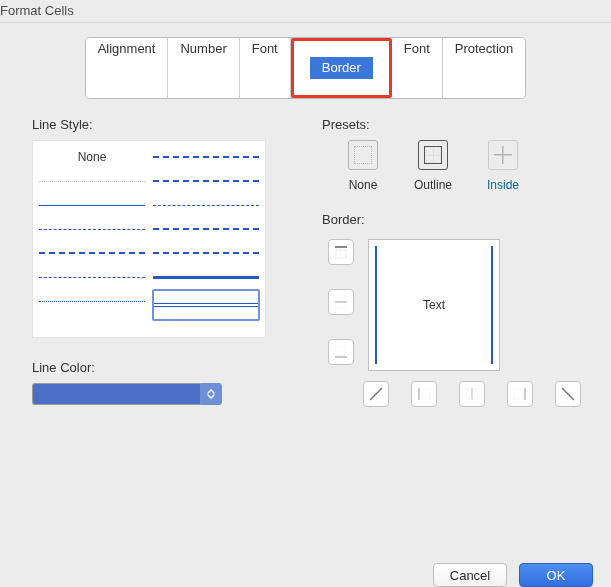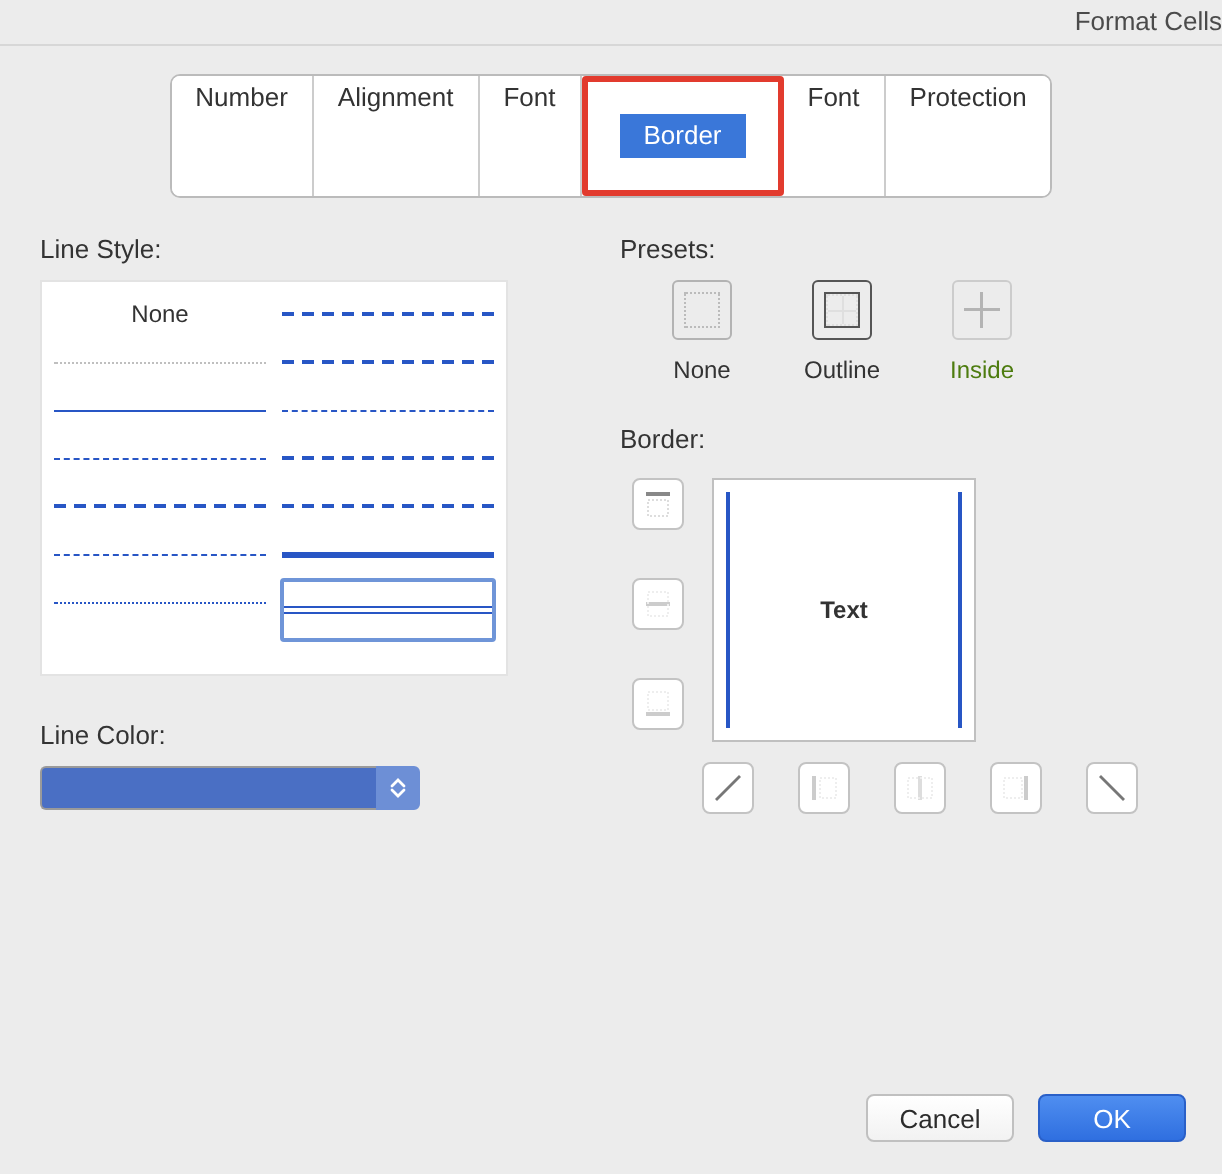--- a/index.html
+++ b/index.html
@@ -1,25 +1,25 @@
 <!DOCTYPE html>
 <html><head>
 <meta charset="utf-8">
 <style>
   html,body{margin:0;padding:0;background:#ececec;font-family:-apple-system,Helvetica,Arial,sans-serif;font-size:13px;color:#2b2b2b}
   .window{width:611px;height:587px;background:#ececec;position:relative}
-  .titlebar{height:22px;line-height:22px;text-align:right;font-size:13px;color:#4b4b4b;border-bottom:1px solid #d7d7d7}
+  .titlebar{height:22px;line-height:22px;text-align:left;font-size:13px;color:#4b4b4b;border-bottom:1px solid #d7d7d7}
   .tabs{display:flex;justify-content:center;margin-top:14px}
   .tabs-inner{display:flex;border:1px solid #bbb;border-radius:5px;overflow:hidden;background:#fff}
   .tab{padding:3px 12px 4px 12px;font-size:13px;color:#333;border-right:1px solid #ccc;cursor:default;background:#fff}
   .tab:last-child{border-right:none}
   .tab.active{background:#3a77d9;color:#fff}
   .highlight-ring{border:3px solid #e23b2e;border-radius:2px;padding:16px;display:inline-block}
   .highlight-ring .tab{border-right:none}
-  .body{display:flex;padding:18px 20px 0 20px}
+  .body{display:flex;padding:18px 20px 0 32px}
   .left{width:260px}
   .right{flex:1;padding-left:30px}
   .section-label{color:#333;margin-bottom:8px}
   .styles-box{background:#fff;border:1px solid #e3e3e3;width:228px;height:190px;padding:4px 2px 2px 2px;position:relative}
   .styles-grid{display:flex;width:100%;height:100%}
   .styles-col{flex:1;display:flex;flex-direction:column}
   .style-cell{height:24px;margin:0 4px;display:flex;align-items:center;justify-content:center;font-size:12px;color:#333;cursor:default}
   .style-cell.sel{border:2px solid #6f95d8;border-radius:2px;height:28px;margin:0 3px}
   .ln{width:100%;height:0}
   .ln.solid{border-top:1px solid #2856c5}
@@ -32,44 +32,44 @@
   .ln.gray{border-top:1px dotted #bfbfbf}
   .color-combo{width:190px;height:22px;display:flex;margin-top:6px}
   .color-swatch{flex:1;background:#4a6fc4;border:1px solid #9a9a9a;border-right:none;border-radius:3px 0 0 3px}
   .color-btn{width:20px;border:1px solid #6d8fd6;border-radius:0 3px 3px 0;background:#6d8fd6;display:flex;align-items:center;justify-content:center}
   .presets-row{display:flex;gap:24px;margin-left:18px;margin-top:4px}
   .preset{display:flex;flex-direction:column;align-items:center;width:46px;cursor:default}
   .preset .ibox{width:30px;height:30px;border:1px solid #b3b3b3;border-radius:3px;display:flex;align-items:center;justify-content:center;box-sizing:border-box}
   .preset .ibox.sel{border:1.5px solid #555}
   .preset .icon-inner{width:18px;height:18px;box-sizing:border-box}
   .preset .lbl{margin-top:8px;font-size:12px;color:#333}
-  .preset.disabled .lbl{color:#4d7c0f}
+  .preset.disabled .lbl{color:#0369a1}
   .preset.disabled .ibox{opacity:.55}
   .border-panel{margin-top:20px}
   .border-edit{position:relative;margin-left:0;margin-top:8px}
   .edge-btn{width:26px;height:26px;border:1px solid #c3c3c3;border-radius:4px;background:#fff;display:flex;align-items:center;justify-content:center;position:absolute;cursor:default;box-sizing:border-box}
   .edge-btn svg{display:block}
   .preview{position:absolute;left:46px;top:4px;width:130px;height:130px;border:1px solid #c0c0c0;background:#fff;display:flex;align-items:center;justify-content:center}
   .preview .vline{position:absolute;top:6px;bottom:6px;width:2px;background:#2856c5}
-  .preview .tx{font-size:12px;font-weight:700;color:#333}
+  .preview .tx{font-size:12px;font-weight:400;color:#333}
   .bottom-btns{position:absolute;left:41px;top:146px;display:flex;gap:22px}
   .bottom-btns .edge-btn{position:static}
-  .dlg-btns{position:absolute;right:18px;bottom:16px;display:flex;gap:12px}
+  .dlg-btns{position:absolute;right:18px;bottom:0;display:flex;gap:12px}
   .btn{min-width:72px;height:22px;border:1px solid #c0c0c0;border-radius:4px;background:linear-gradient(#fff,#f2f2f2);font-size:13px;display:flex;align-items:center;justify-content:center;cursor:default}
   .btn.primary{background:linear-gradient(#4f8ef0,#2f6fe0);border:1px solid #2a60c8;color:#fff}
 </style>
 </head>
 <body>
 <div class="window">
   <div class="titlebar">Format Cells</div>
 
   <div class="tabs">
     <div class="tabs-inner">
+      <div class="tab">Alignment</div>
       <div class="tab">Number</div>
-      <div class="tab">Alignment</div>
       <div class="tab">Font</div>
       <span class="highlight-ring">
         <div class="tab active">Border</div>
       </span>
       <div class="tab">Font</div>
       <div class="tab">Protection</div>
     </div>
   </div>
 
   <div class="body">

